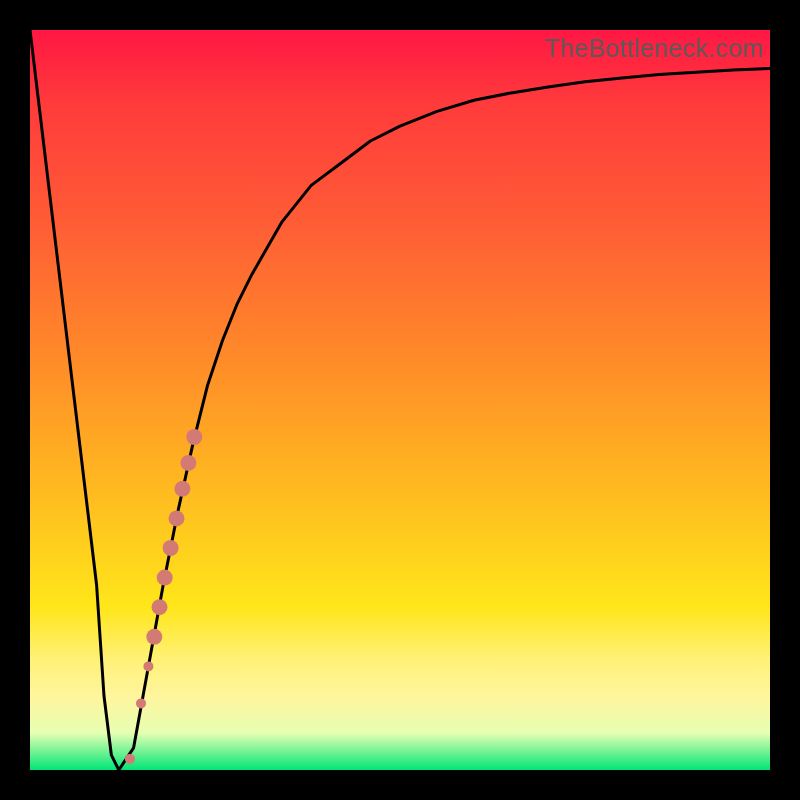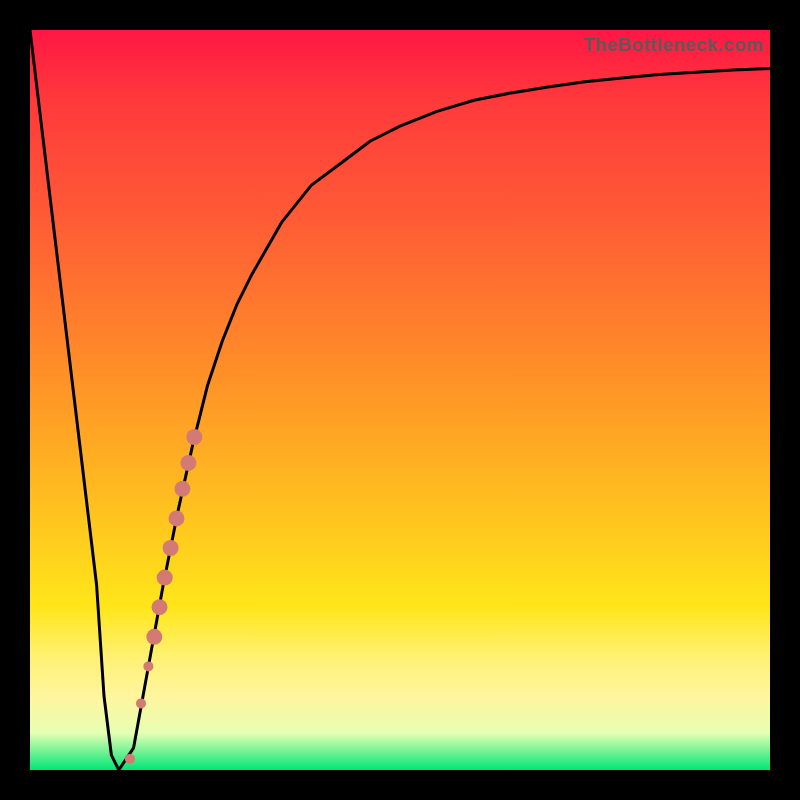--- a/index.html
+++ b/index.html
@@ -34,22 +34,22 @@
       #fff176 85%,
       #fff59d 90%,
       #e6ffb3 95%,
       #00e676 100%
     );
   }
   .watermark {
     position: absolute;
     top: 4px;
     right: 6px;
-    font-size: 19px;
-    font-weight: 700;
+    font-size: 25px;
+    font-weight: 400;
     color: #5a5a5a;
     letter-spacing: 0.3px;
     user-select: none;
   }
   svg.overlay {
     position: absolute;
     left: 0;
     top: 0;
     width: 740px;
     height: 740px;

